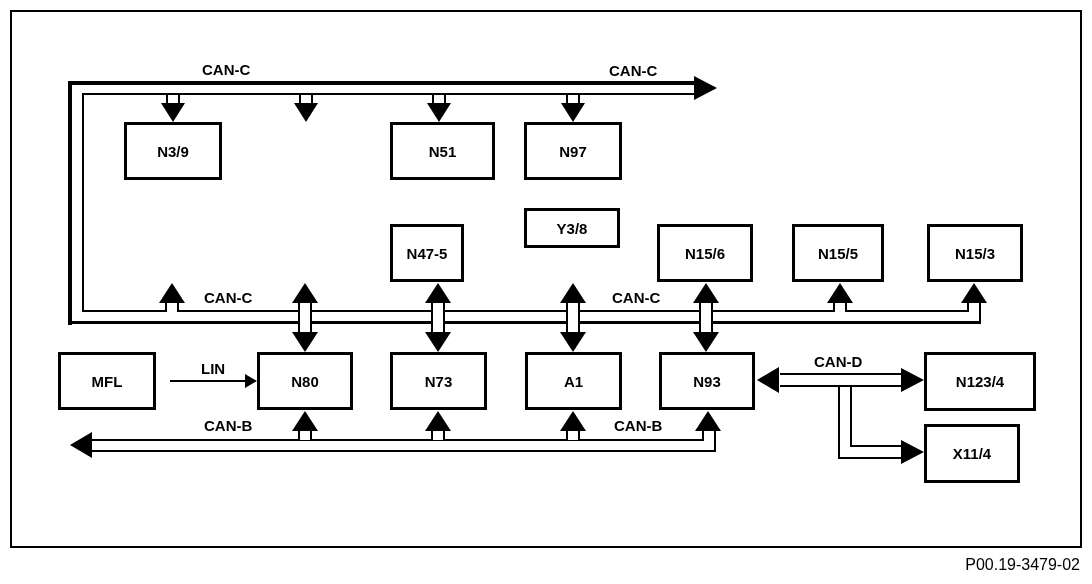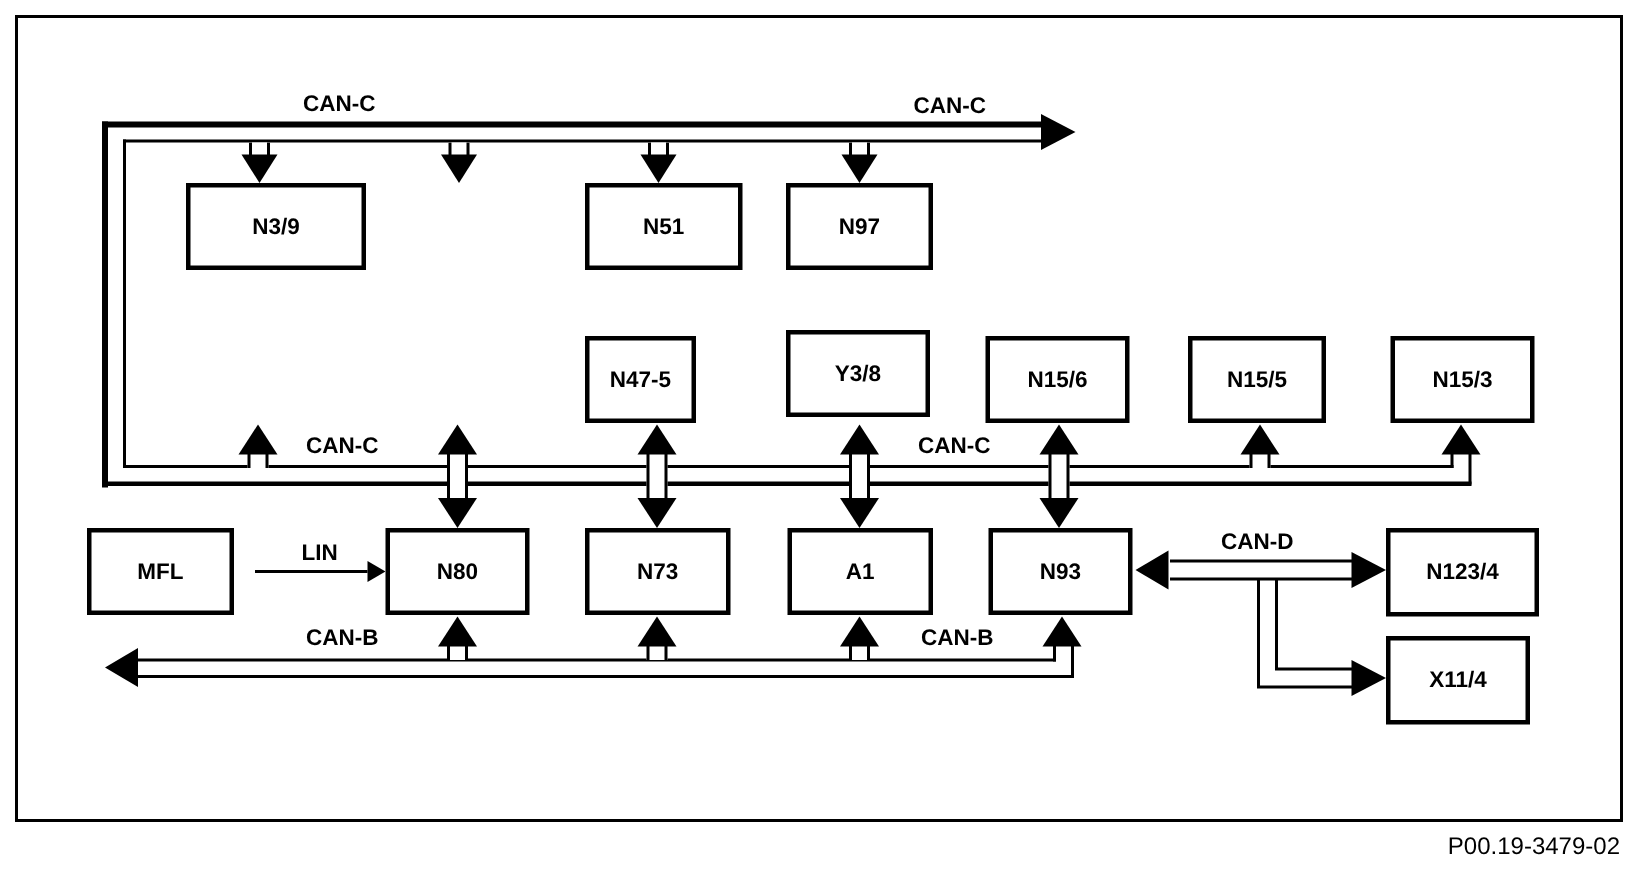--- a/index.html
+++ b/index.html
@@ -95,37 +95,37 @@
   <i class="hl" style="left:780px;top:373px;width:126px;height:2px"></i>
   <i class="hl" style="left:780px;top:385px;width:126px;height:2px"></i>
   <i class="tri tri-left-big" style="left:757px;top:367px"></i>
   <i class="tri tri-right-big" style="left:901px;top:368px"></i>
   <i class="vl" style="left:838px;top:386px;width:2px;height:73px"></i>
   <i class="vl" style="left:850px;top:386px;width:2px;height:61px"></i>
   <i class="hl" style="left:852px;top:445px;width:54px;height:2px"></i>
   <i class="hl" style="left:840px;top:457px;width:66px;height:2px"></i>
   <i class="tri tri-right-big" style="left:901px;top:440px"></i>
 
-  <div class="node" style="left:124px;top:122px;width:120px;height:58px">N3/9</div>
+  <div class="node" style="left:124px;top:122px;width:98px;height:58px">N3/9</div>
   <div class="node" style="left:390px;top:122px;width:105px;height:58px">N51</div>
   <div class="node" style="left:524px;top:122px;width:98px;height:58px">N97</div>
 
   <div class="node" style="left:390px;top:224px;width:74px;height:58px">N47-5</div>
-  <div class="node" style="left:524px;top:220px;width:96px;height:58px">Y3/8</div>
+  <div class="node" style="left:524px;top:208px;width:96px;height:40px">Y3/8</div>
   <div class="node" style="left:657px;top:224px;width:96px;height:58px">N15/6</div>
   <div class="node" style="left:792px;top:224px;width:92px;height:58px">N15/5</div>
   <div class="node" style="left:927px;top:224px;width:96px;height:58px">N15/3</div>
 
   <div class="node" style="left:58px;top:352px;width:98px;height:58px">MFL</div>
   <div class="node" style="left:257px;top:352px;width:96px;height:58px">N80</div>
   <div class="node" style="left:390px;top:352px;width:97px;height:58px">N73</div>
   <div class="node" style="left:525px;top:352px;width:97px;height:58px">A1</div>
   <div class="node" style="left:659px;top:352px;width:96px;height:58px">N93</div>
 
-  <div class="node" style="left:924px;top:352px;width:102px;height:59px">N123/4</div>
+  <div class="node" style="left:924px;top:352px;width:112px;height:59px">N123/4</div>
   <div class="node" style="left:924px;top:424px;width:96px;height:59px">X11/4</div>
 
   <div class="buslabel" style="left:202px;top:61px">CAN-C</div>
   <div class="buslabel" style="left:609px;top:62px">CAN-C</div>
   <div class="buslabel" style="left:204px;top:289px">CAN-C</div>
   <div class="buslabel" style="left:612px;top:289px">CAN-C</div>
   <div class="buslabel" style="left:201px;top:360px">LIN</div>
   <div class="buslabel" style="left:204px;top:417px">CAN-B</div>
   <div class="buslabel" style="left:614px;top:417px">CAN-B</div>
   <div class="buslabel" style="left:814px;top:353px">CAN-D</div>

